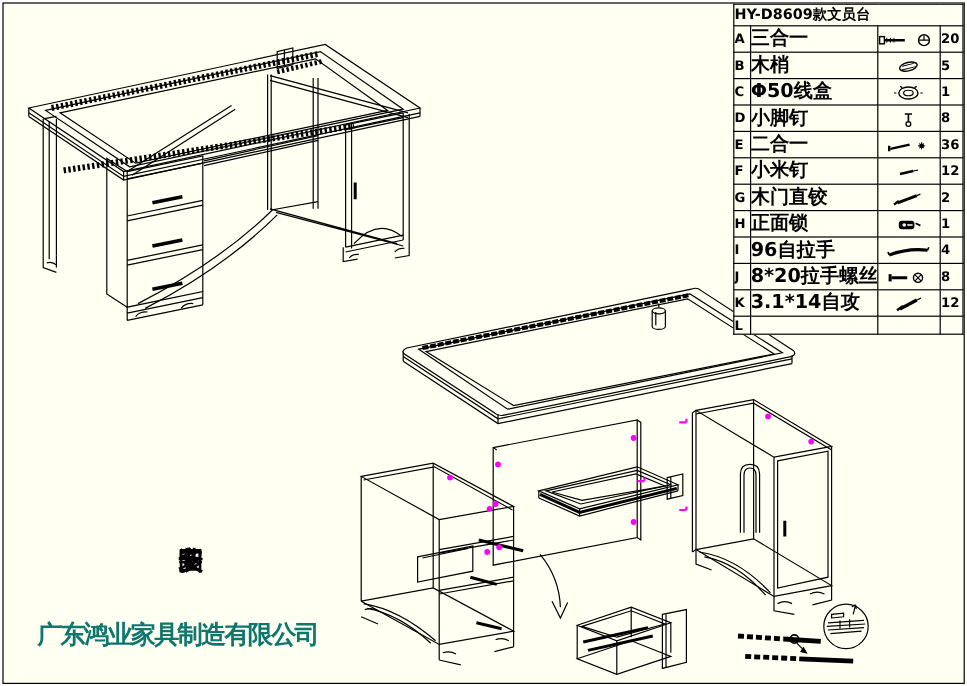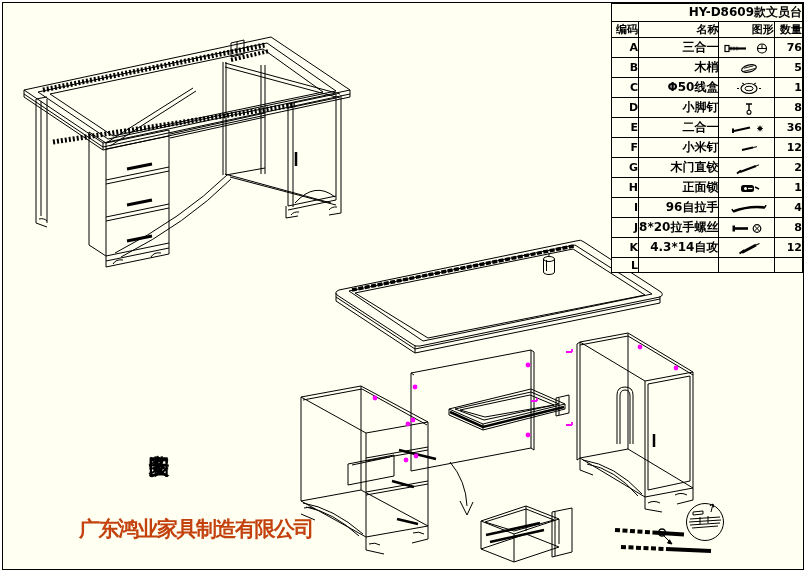--- a/index.html
+++ b/index.html
@@ -1,28 +1,28 @@
 <!DOCTYPE html>
 <html><head>
 <meta charset="utf-8">
 <style>
   html,body{margin:0;padding:0;background:#ffffff;width:806px;height:572px;overflow:hidden;}
   #canvas{position:absolute;left:2px;top:2px;width:800px;height:566px;background:#FFFFF2;border:1px solid #000;}
   #assembly-title{position:absolute;left:142px;top:434px;writing-mode:vertical-rl;text-orientation:upright;
     font-family:"DejaVu Sans",sans-serif;font-weight:bold;font-size:21px;letter-spacing:2px;color:#000;}
   #company-name{position:absolute;left:28px;top:512px;font-family:"DejaVu Sans",sans-serif;
-    font-weight:bold;font-size:21px;letter-spacing:-1.5px;color:#c2410c;white-space:nowrap;margin-left:48px;}
+    font-weight:bold;font-size:21px;letter-spacing:-1.5px;color:#0f766e;white-space:nowrap;}
   #parts-table-wrap{position:absolute;left:608px;top:0px;}
   table.parts{border-collapse:collapse;table-layout:fixed;background:#FFFFF2;}
   table.parts td,table.parts th{border:1px solid #000;padding:0;margin:0;overflow:hidden;
-    font-family:"DejaVu Sans",sans-serif;font-weight:bold;color:#000;text-align:right;vertical-align:middle;}
+    font-family:"DejaVu Sans",sans-serif;font-weight:bold;color:#000;text-align:left;vertical-align:middle;}
   td.tt{font-size:12px;height:17px;}
   td.hd{font-size:11px;height:14px;}
   td.c-code{font-size:11px;}
-  td.c-name{font-size:12px;white-space:nowrap;}
+  td.c-name{font-size:16px;white-space:nowrap;}
   td.c-qty{font-size:11px;}
   tr.pr{height:15px;}
   svg{display:block;}
   #drawing{position:absolute;left:0;top:0;}
   .ic{display:inline-block;vertical-align:middle;}
 </style>
 </head>
 <body>
 
 <div id="canvas">
@@ -175,39 +175,33 @@
       <colgroup>
           <col style="width:33px">
           <col style="width:73px">
           <col style="width:57px">
           <col style="width:33px">
         </colgroup>
       <tbody>
           <tr>
             <td class="tt" colspan="4">HY-D8609款文员台</td>
           </tr>
-      <tr>
-        <td class="hd">编码</td>
-        <td class="hd">名称</td>
-        <td class="hd">图形</td>
-        <td class="hd">数量</td>
-      </tr>
       <tr class="pr">
         <td class="c-code">A</td>
         <td class="c-name">三合一</td>
         <td><svg class="ic" width="50" height="13" viewBox="0 0 50 13">
                 <g stroke="#000" fill="none">
                   <rect x="1" y="3.5" width="4" height="6" stroke-width="1.2"></rect>
                   <path d="M5,6.5 h17" stroke-width="2.2"></path>
                   <path d="M7,4.5 v4 M10,4.5 v4 M13,4.5 v4" stroke-width="0.8"></path>
                   <circle cx="38" cy="6.5" r="4.5" stroke-width="1.2"></circle>
                   <path d="M34,6.5 h8 M38,2.5 v4" stroke-width="1"></path>
                 </g>
               </svg></td>
-        <td class="c-qty">76</td>
+        <td class="c-qty">20</td>
       </tr>
       <tr class="pr">
         <td class="c-code">B</td>
         <td class="c-name">木梢</td>
         <td><svg class="ic" width="50" height="13" viewBox="0 0 50 13">
                 <g stroke="#000" fill="none" transform="rotate(-14 25 6.5)">
                   <ellipse cx="25" cy="6.5" rx="7.5" ry="3.5" stroke-width="1.2"></ellipse>
                   <path d="M19,8 L31,8 M20,5 L30,5" stroke-width="0.8"></path>
                 </g>
               </svg></td>
@@ -304,21 +298,21 @@
                   <path d="M11,6.5 h13" stroke-width="2.6"></path>
                   <rect x="8.5" y="3.5" width="2.5" height="6" fill="#000" stroke="none"></rect>
                   <circle cx="33" cy="6.5" r="3.8" stroke-width="1.2"></circle>
                   <path d="M30.5,4 l5,5 M35.5,4 l-5,5" stroke-width="1"></path>
                 </g>
               </svg></td>
         <td class="c-qty">8</td>
       </tr>
       <tr class="pr">
         <td class="c-code">K</td>
-        <td class="c-name">4.3*14自攻</td>
+        <td class="c-name">3.1*14自攻</td>
         <td><svg class="ic" width="50" height="13" viewBox="0 0 50 13">
                 <g stroke="#000" fill="none">
                   <path d="M18,10.5 L32,3" stroke-width="2.6"></path>
                   <path d="M32,3 l3.5,-1.5" stroke-width="1.1"></path>
                   <path d="M15.5,11.5 l5,-3.5" stroke-width="2"></path>
                 </g>
               </svg></td>
         <td class="c-qty">12</td>
       </tr>
       <tr class="pr">

